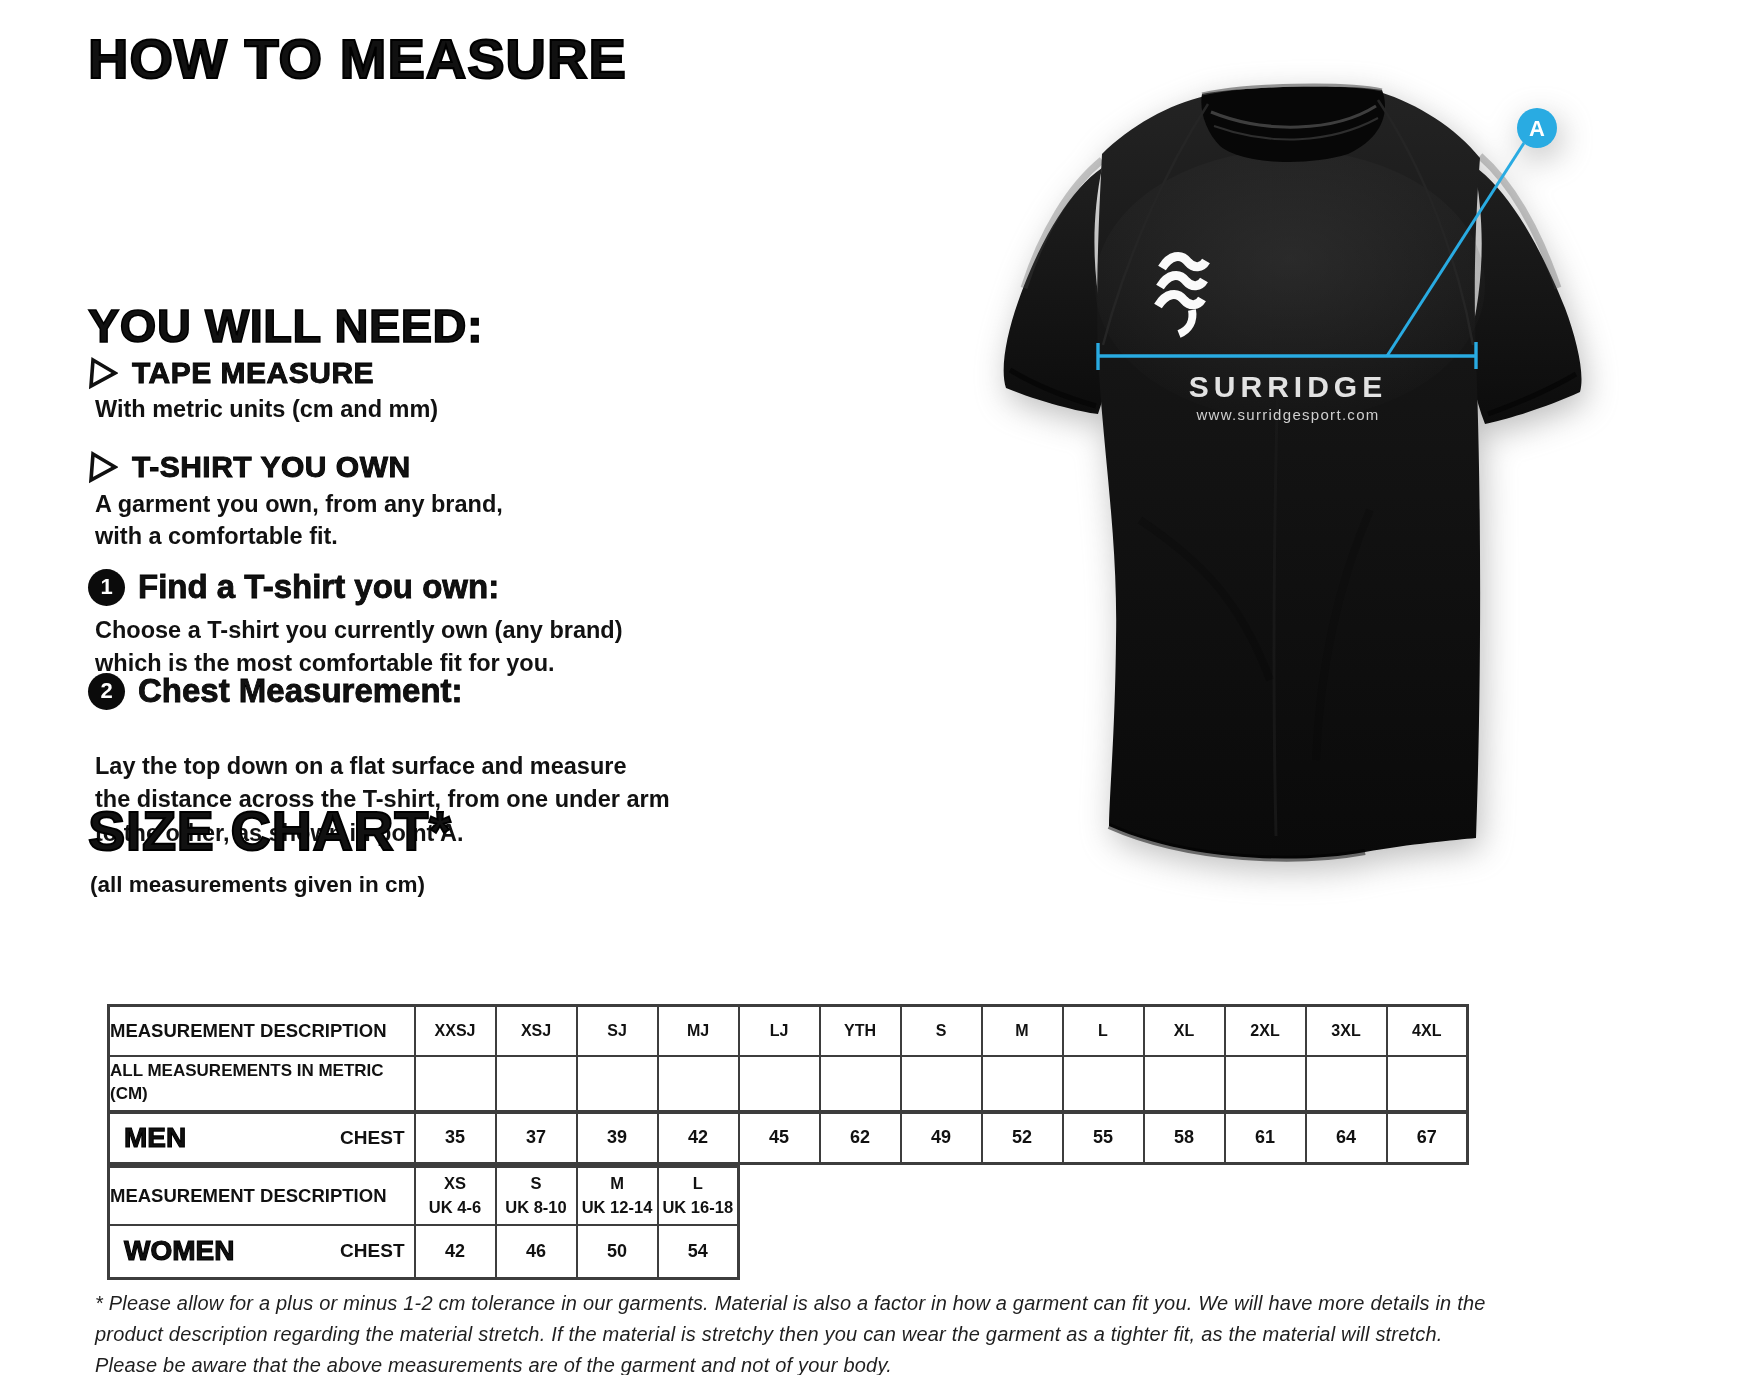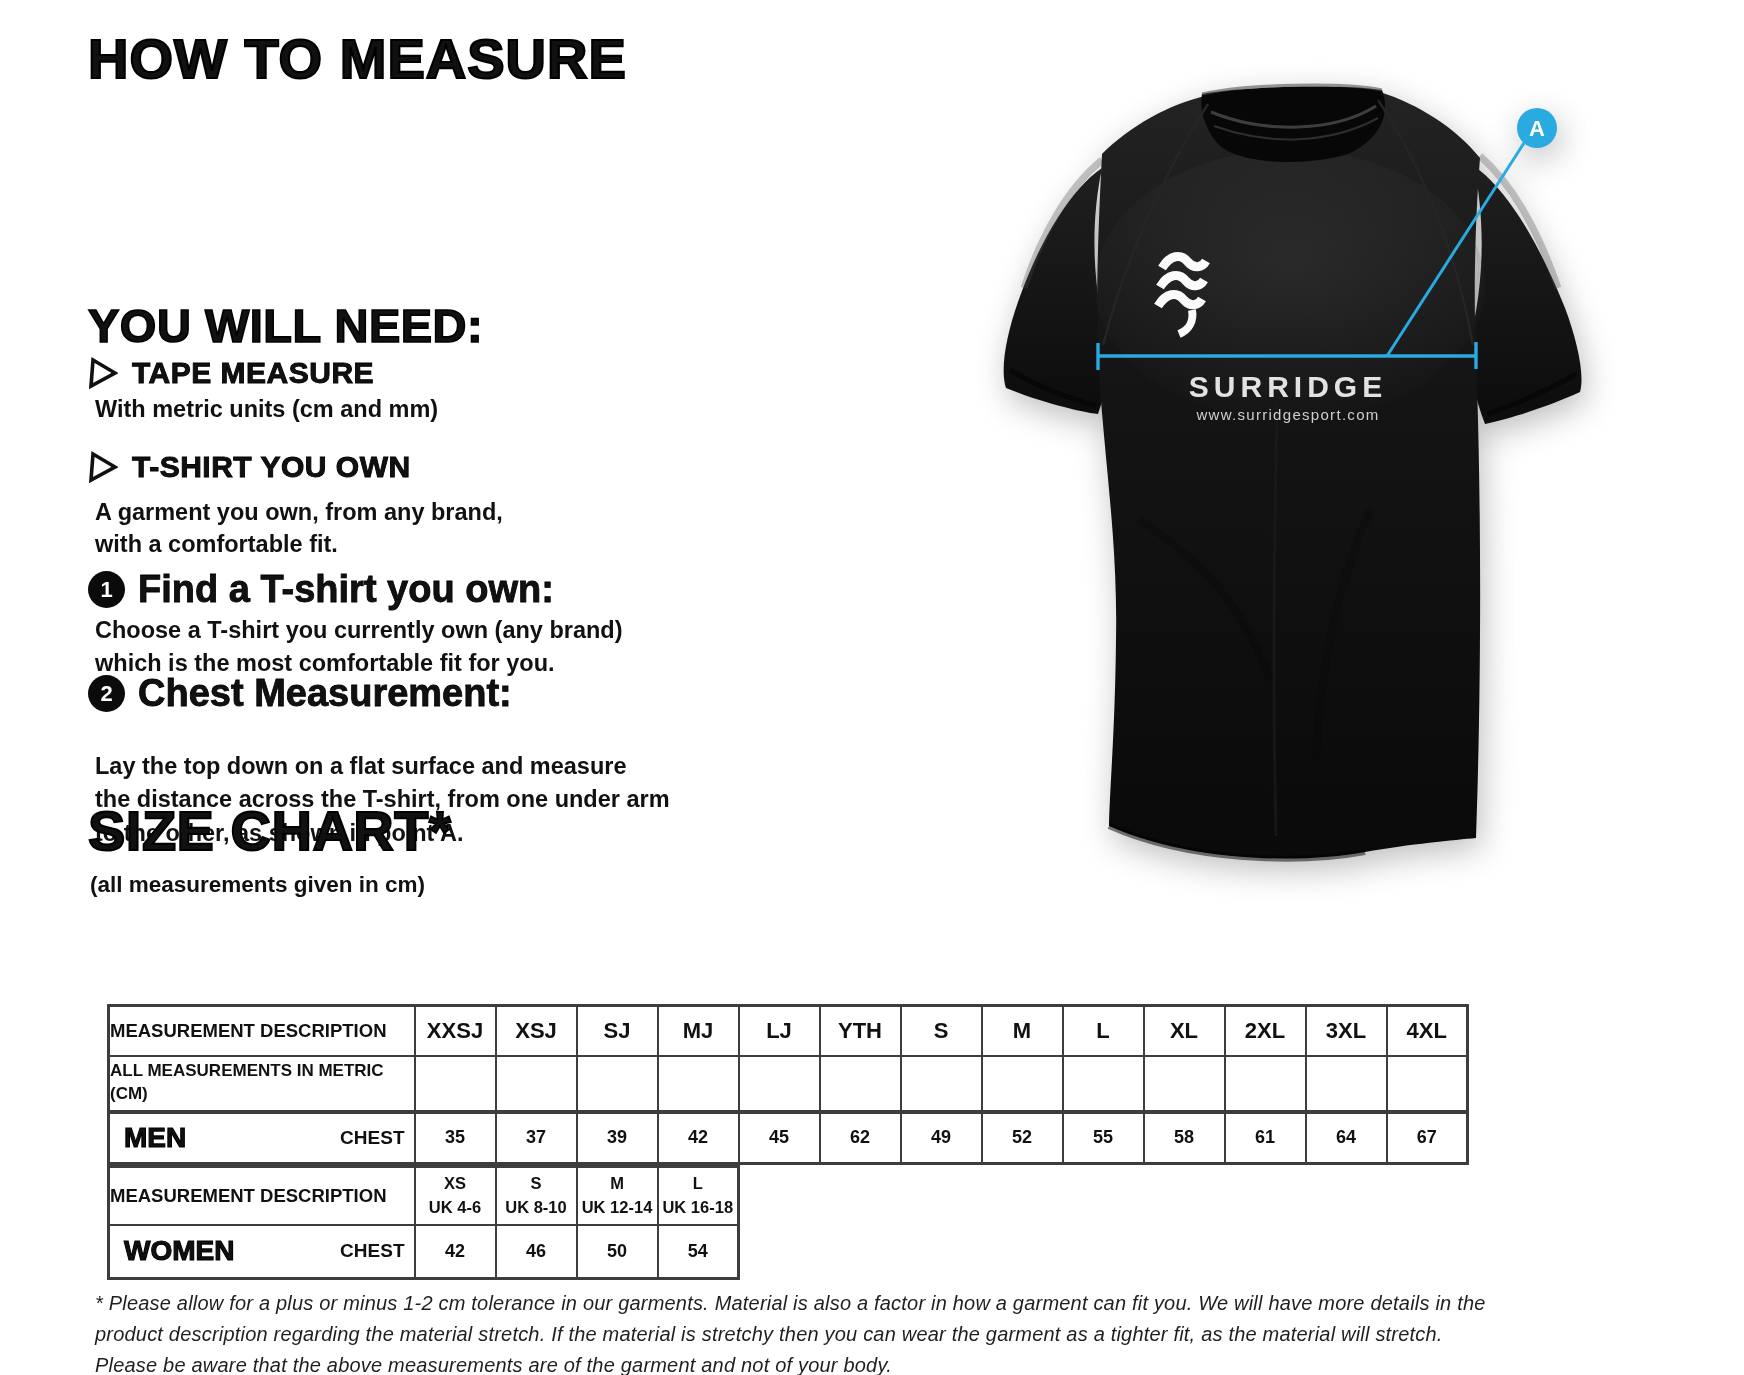--- a/index.html
+++ b/index.html
@@ -15,48 +15,48 @@
 
   .ywn-heading{position:absolute;left:88px;top:298px;font-size:47px;font-weight:700;
                -webkit-text-stroke:1.6px #000;letter-spacing:.5px;white-space:nowrap;}
 
   .need-row{position:absolute;display:flex;align-items:center;gap:14px;}
   .need-row.first{left:88px;top:356px;}
   .need-row.second{left:88px;top:450px;}
   .need-title{font-size:30px;font-weight:700;-webkit-text-stroke:.9px #000;letter-spacing:.5px;white-space:nowrap;}
   .need-desc{position:absolute;left:95px;font-size:23.5px;font-weight:700;line-height:1.38;white-space:pre-line;}
   .need-desc.first{top:393px;}
-  .need-desc.second{top:488px;margin-top:8px;}
+  .need-desc.second{top:488px;}
 
   .step-row{position:absolute;display:flex;align-items:center;gap:13px;}
   .step-row.first{left:88px;top:568px;}
   .step-row.second{left:88px;top:672px;}
   .badge{width:37px;height:37px;border-radius:50%;background:#0b0b0b;color:#fff;
          display:flex;align-items:center;justify-content:center;font-size:22px;font-weight:700;flex:0 0 auto;}
-  .step-title{font-size:38px;font-weight:700;-webkit-text-stroke:.8px #000;white-space:nowrap;}
+  .step-title{font-size:33px;font-weight:700;-webkit-text-stroke:.8px #000;white-space:nowrap;}
   .step-desc{position:absolute;left:95px;font-size:23.5px;font-weight:700;line-height:1.42;white-space:pre-line;}
   .step-desc.first{top:614px;}
   .step-desc.second{top:750px;}
 
   .sc-heading{position:absolute;left:88px;top:798px;font-size:56px;font-weight:700;
               -webkit-text-stroke:2px #000;letter-spacing:.5px;white-space:nowrap;}
   .sc-sub{position:absolute;left:90px;top:872px;font-size:22.5px;font-weight:700;white-space:nowrap;}
 
   .size-tables{position:absolute;left:95px;top:1004px;padding-left:12px;}
   .size-tables table{border-collapse:collapse;table-layout:fixed;border:3px solid #3d3d3d;}
   .size-tables td{border:2.5px solid #3d3d3d;box-sizing:border-box;padding:0;}
   .men-table{width:1359px;}
   .women-table{width:630px;}
   .r-head td{height:50px;}
   .r-metric td{height:56px;}
   .r-men td{height:52px;border-top:4px solid #3d3d3d;}
   .r-whead td{height:58px;}
   .r-women td{height:54px;}
   .header-label{font-size:18.5px;font-weight:700;text-align:left;padding-left:14px;white-space:nowrap;}
-  .size-head{font-size:22px;font-weight:700;text-align:center;}
+  .size-head{font-size:16px;font-weight:700;text-align:center;}
   .metric-label{font-size:17px;font-weight:700;text-align:left;padding-left:14px;line-height:1.35;white-space:pre-line;}
   .gender-wrap{display:flex;justify-content:space-between;align-items:center;padding:0 9px 0 14px;}
   .gender{font-size:28px;font-weight:700;-webkit-text-stroke:1.1px #000;}
   .measure{font-size:19px;font-weight:700;}
   .val{font-size:18px;font-weight:700;text-align:center;}
   .wsize{font-size:16.5px;font-weight:700;line-height:1.45;text-align:center;white-space:pre-line;}
 
   .footnote{position:absolute;left:95px;top:1288px;width:1648px;font-size:20px;font-style:italic;
             font-weight:400;line-height:1.55;color:#1f1f1f;white-space:pre-line;letter-spacing:.2px;}
 

